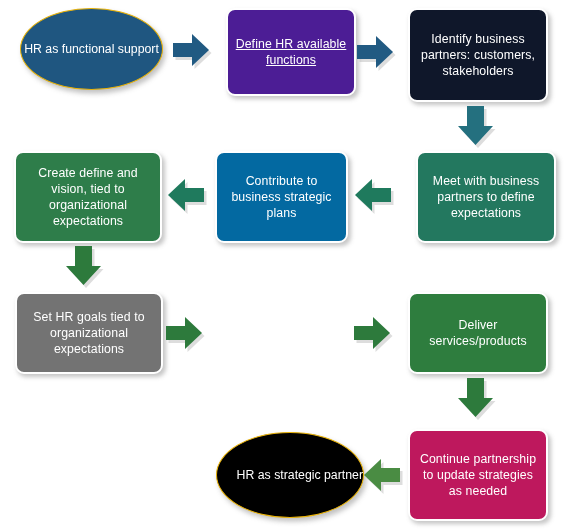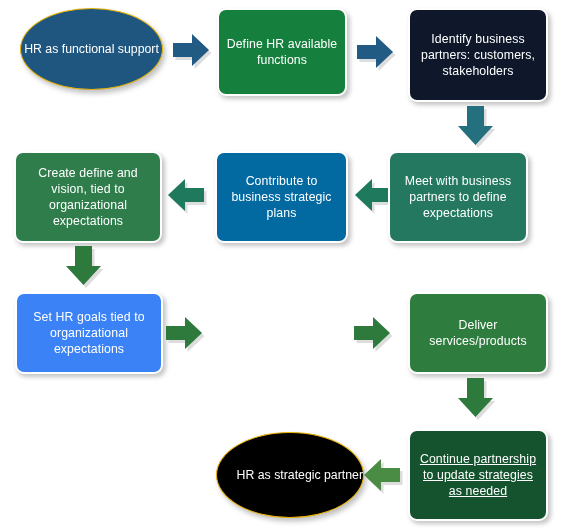--- a/index.html
+++ b/index.html
@@ -70,21 +70,21 @@
 
   <div class="arrow" style="left:171px; top:30px; width:42px; height:40px;">
     <svg width="42" height="40" viewBox="0 0 42 40">
       <g class="shadow" transform="translate(2.5,3)">
         <path d="M2,13 L21,13 L21,4 L38,20 L21,36 L21,27 L2,27 Z" fill="#9a9a9a"></path>
       </g>
       <path d="M2,13 L21,13 L21,4 L38,20 L21,36 L21,27 L2,27 Z" fill="#215a82"></path>
     </svg>
   </div>
 
-  <div class="node" style="left:217px; top:8px; width:130px; height:88px; background:#15803d;">
+  <div class="node" style="left:226px; top:8px; width:130px; height:88px; background:#4c1d95;text-decoration:underline;">
     <span class="nlabel">Define HR available functions</span>
   </div>
 
   <div class="arrow" style="left:355px; top:32px; width:42px; height:40px;">
     <svg width="42" height="40" viewBox="0 0 42 40">
       <g class="shadow" transform="translate(2.5,3)">
         <path d="M2,13 L21,13 L21,4 L38,20 L21,36 L21,27 L2,27 Z" fill="#9a9a9a"></path>
       </g>
       <path d="M2,13 L21,13 L21,4 L38,20 L21,36 L21,27 L2,27 Z" fill="#215a82"></path>
     </svg>
@@ -122,34 +122,34 @@
 
   <div class="arrow" style="left:353px; top:174px; width:44px; height:42px;">
     <svg width="44" height="42" viewBox="0 0 44 42">
       <g class="shadow" transform="translate(2.5,3)">
         <path d="M38,14 L19,14 L19,5 L2,21 L19,37 L19,28 L38,28 Z" fill="#9a9a9a"></path>
       </g>
       <path d="M38,14 L19,14 L19,5 L2,21 L19,37 L19,28 L38,28 Z" fill="#1f7a5d"></path>
     </svg>
   </div>
 
-  <div class="node" style="left:388px; top:151px; width:140px; height:92px; background:#23785f;">
+  <div class="node" style="left:416px; top:151px; width:140px; height:92px; background:#23785f;">
     <span class="nlabel">Meet with business partners to define expectations</span>
   </div>
 
   <div class="arrow" style="left:63px; top:244px; width:48px; height:50px;">
     <svg width="48" height="50" viewBox="0 0 48 50">
       <g class="shadow" transform="translate(2.5,3)">
         <path d="M12,2 L29,2 L29,22 L38,22 L20.5,41 L3,22 L12,22 Z" fill="#9a9a9a"></path>
       </g>
       <path d="M12,2 L29,2 L29,22 L38,22 L20.5,41 L3,22 L12,22 Z" fill="#2d7a3c"></path>
     </svg>
   </div>
 
-  <div class="node" style="left:15px; top:292px; width:148px; height:82px; background:#3b82f6;">
+  <div class="node" style="left:15px; top:292px; width:148px; height:82px; background:#737373;">
     <span class="nlabel">Set HR goals tied to organizational expectations</span>
   </div>
 
   <div class="arrow" style="left:164px; top:313px; width:42px; height:40px;">
     <svg width="42" height="40" viewBox="0 0 42 40">
       <g class="shadow" transform="translate(2.5,3)">
         <path d="M2,13 L21,13 L21,4 L38,20 L21,36 L21,27 L2,27 Z" fill="#9a9a9a"></path>
       </g>
       <path d="M2,13 L21,13 L21,4 L38,20 L21,36 L21,27 L2,27 Z" fill="#2d7a3c"></path>
     </svg>
@@ -184,17 +184,17 @@
 
   <div class="arrow" style="left:362px; top:454px; width:44px; height:42px;">
     <svg width="44" height="42" viewBox="0 0 44 42">
       <g class="shadow" transform="translate(2.5,3)">
         <path d="M38,14 L19,14 L19,5 L2,21 L19,37 L19,28 L38,28 Z" fill="#9a9a9a"></path>
       </g>
       <path d="M38,14 L19,14 L19,5 L2,21 L19,37 L19,28 L38,28 Z" fill="#4a8c43"></path>
     </svg>
   </div>
 
-  <div class="node" style="left:408px; top:429px; width:140px; height:92px; background:#14532d;text-decoration:underline;">
+  <div class="node" style="left:408px; top:429px; width:140px; height:92px; background:#be185d;">
     <span class="nlabel">Continue partnership to update strategies as needed</span>
   </div>
 
 </div>
 
 </body></html>

